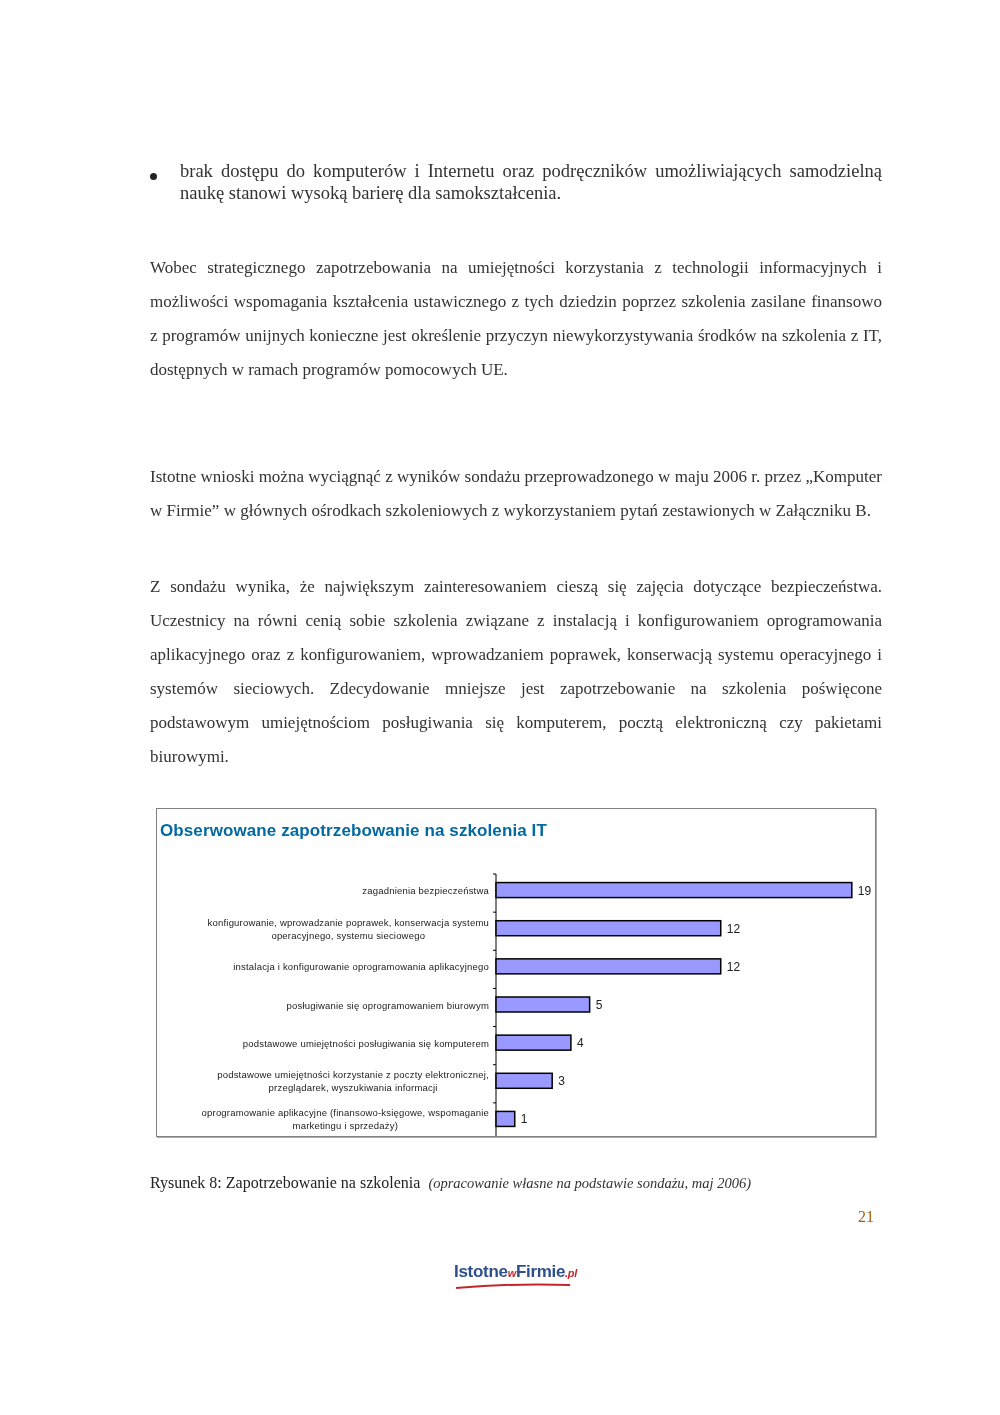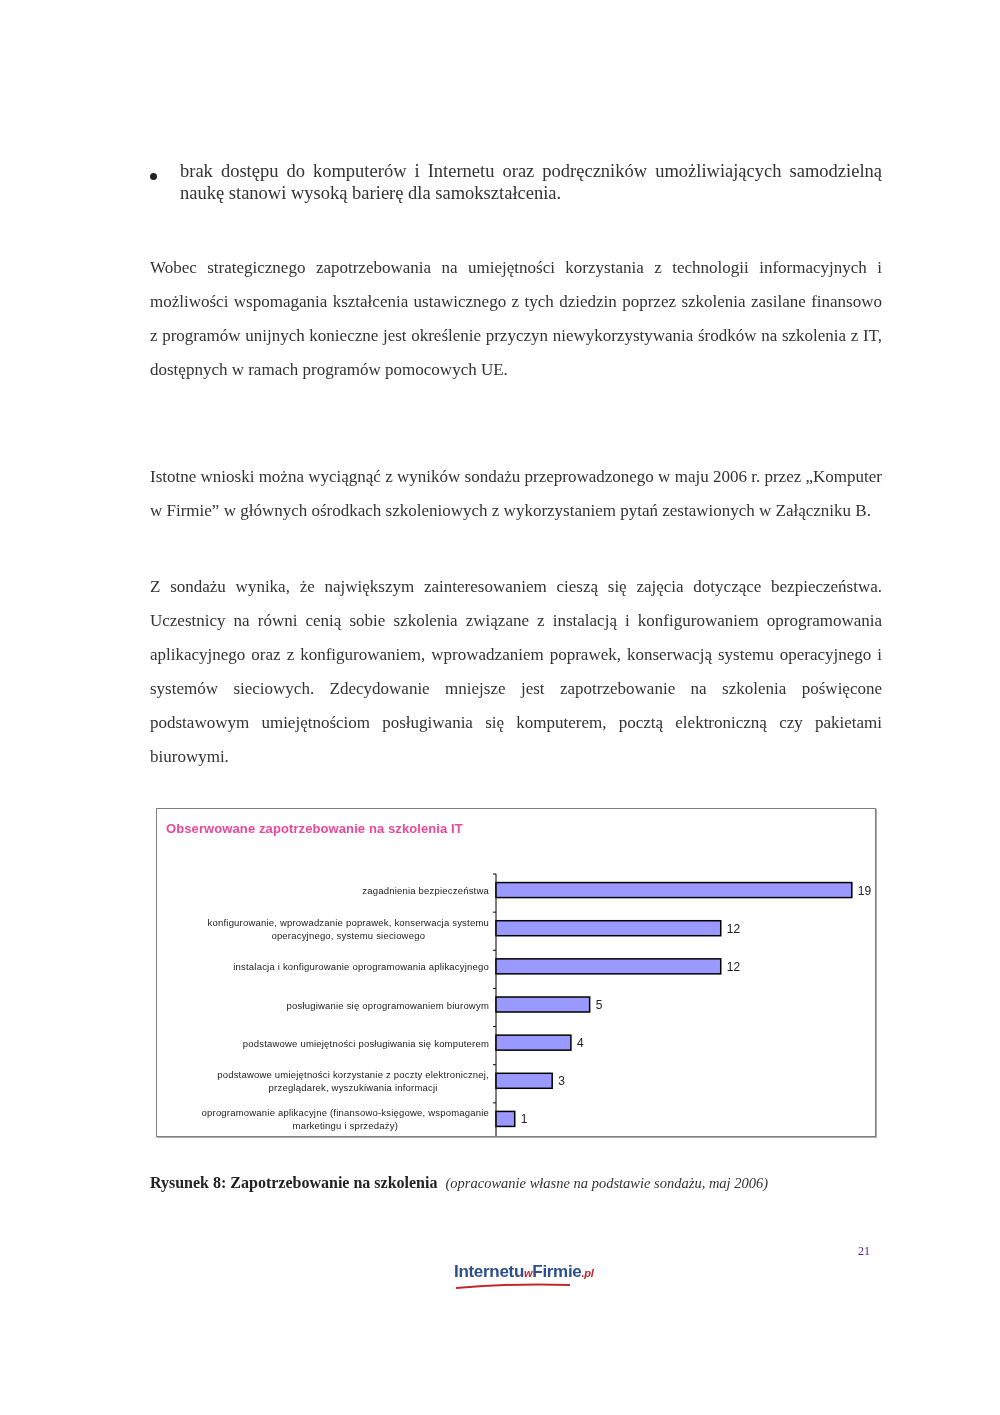--- a/index.html
+++ b/index.html
@@ -4,30 +4,30 @@
 <style>
   html, body { margin:0; padding:0; background:#fff; }
   body { width:1000px; height:1415px; position:relative; overflow:hidden; color:#2a2a2a; }
   .serif { font-family: "Liberation Serif", "DejaVu Serif", serif; }
   .sans { font-family: "Liberation Sans", "DejaVu Sans", sans-serif; }
   .p { position:absolute; left:150px; width:732px; font-size:17px; line-height:34px; text-align:justify; text-align-last:left; color:#333; }
   .bullet-block { position:absolute; left:150px; top:160px; width:732px; }
   .bullet-dot { position:absolute; left:0; top:13px; width:7px; height:7px; border-radius:50%; background:#222; }
   .bullet-text { position:absolute; left:30px; width:702px; font-size:18.5px; line-height:22px; text-align:justify; text-align-last:left; color:#333; }
   .chart-box { position:absolute; left:156px; top:808px; width:718px; height:327px; border:1px solid #808080; box-shadow:1px 1px 0 #aaa; background:#fff; }
-  .chart-title { position:absolute; left:9px; top:12px; font-size:13px; font-weight:bold; color:#ec4899; letter-spacing:0.1px; }
+  .chart-title { position:absolute; left:3px; top:12px; font-size:17px; font-weight:bold; color:#0369a1; letter-spacing:0.1px; }
   .chart-svg { position:absolute; left:0; top:0; }
   .caption { position:absolute; left:150px; top:1174px; font-size:16px; color:#222; white-space:nowrap; }
-  .caption b { font-weight:bold;margin-top:48px; }
+  .caption b { font-weight:normal;margin-top:48px; }
   .caption i { font-style:italic; font-size:14.5px; color:#333;text-align:right; }
   .logo { position:absolute; left:454px; top:1262px; font-size:17px; font-weight:bold; color:#2d4f8c; letter-spacing:-0.3px; }
   .logo .w { color:#c0282d; font-size:11px; font-style:italic; }
   .logo .pl { color:#c0282d; font-size:11px; font-style:italic; }
   .logo-swoosh { position:absolute; left:454px; top:1282px; width:118px; height:8px; }
-  .pagenum { position:absolute; left:858px; top:1244px; font-size:12px; color:#4c1d95; }
+  .pagenum { position:absolute; left:858px; top:1208px; font-size:16px; color:#a16207; }
 </style>
 </head>
 <body>
 
 <div class="bullet-block serif">
   <span class="bullet-dot"></span>
   <div class="bullet-text">brak dostępu do komputerów i Internetu oraz podręczników umożliwiających samodzielną naukę stanowi wysoką barierę dla samokształcenia.</div>
 </div>
 
 <div class="p serif" style="top:251px;">Wobec strategicznego zapotrzebowania na umiejętności korzystania z technologii informacyjnych i możliwości wspomagania kształcenia ustawicznego z tych dziedzin poprzez szkolenia zasilane finansowo z programów unijnych konieczne jest określenie przyczyn niewykorzystywania środków na szkolenia z IT,  dostępnych w ramach programów pomocowych UE.</div>
@@ -71,19 +71,19 @@
       <text x="188.2734375" y="320.42857142857144" font-size="9.5" fill="#222" text-anchor="middle" font-family="Liberation Sans, DejaVu Sans, sans-serif" letter-spacing="0.2">marketingu i sprzedaży)</text>
     </svg>
 </div>
 
 <div class="caption serif">
   <b>Rysunek 8: Zapotrzebowanie na szkolenia</b>
   &nbsp;<i>(opracowanie własne na podstawie sondażu, maj 2006)</i>
 </div>
 
 <div class="logo sans">
-  <span>Internetu</span><span class="w">w</span><span>Firmie</span><span class="pl">.pl</span>
+  <span>Istotne</span><span class="w">w</span><span>Firmie</span><span class="pl">.pl</span>
 </div>
 <svg class="logo-swoosh" viewBox="0 0 118 8">
   <path d="M2 6 Q60 1 116 3" stroke="#c0282d" stroke-width="2" fill="none"></path>
 </svg>
 
 <div class="pagenum serif">21</div>
 
 </body></html>

